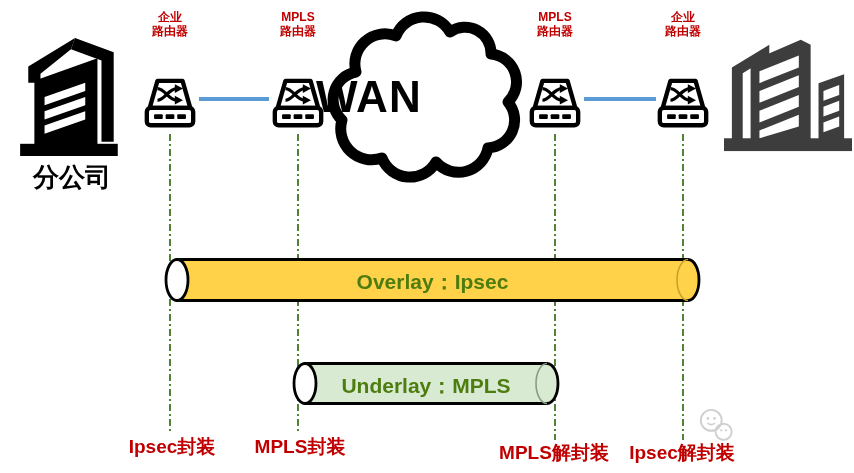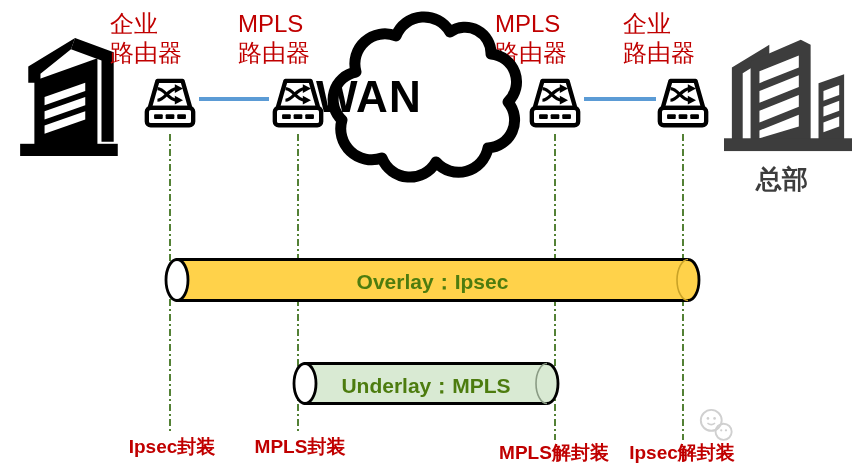--- a/index.html
+++ b/index.html
@@ -3,22 +3,22 @@
 <meta charset="utf-8">
 <style>
   html,body{margin:0;padding:0;background:#fff;}
   .canvas{
     position:relative; width:854px; height:473px; background:#ffffff;
     font-family:"Liberation Sans", sans-serif; overflow:hidden;
   }
   .abs{position:absolute;}
   
   .router-label{
-    width:120px; text-align:left; color:#C00000; font-weight:normal;
-    font-size:24px; line-height:1.2; top:10px; z-index:4;
+    width:120px; text-align:center; color:#C00000; font-weight:bold;
+    font-size:12px; line-height:1.2; top:10px; z-index:4;
   }
   
   .site-label{ font-weight:bold; text-align:center; z-index:4; }
   .site-label.branch{ color:#000000; font-size:26px; }
   .site-label.hq{ color:#3d3d3d; font-size:26px; }
   
   .wan-text{
     position:absolute; left:0; top:70px; width:100%; text-align:left;
     font-size:44px; font-weight:bold; color:#000; letter-spacing:1px;
   }
@@ -67,37 +67,37 @@
     <svg width="108" height="120" viewBox="0 0 106 118">
       <polygon points="56,2 94,16 94,104 82,104 82,24 52,13" fill="#000"></polygon>
       <polygon points="10,46 10,30 56,2 52,13 22,37 22,46" fill="#000"></polygon>
       <polygon points="16,44 78,22 78,112 16,112" fill="#000"></polygon>
       <polygon points="26,60 66,46 66,54 26,68" fill="#fff"></polygon>
       <polygon points="26,74 66,60 66,68 26,82" fill="#fff"></polygon>
       <polygon points="26,88 66,74 66,82 26,96" fill="#fff"></polygon>
       <rect x="2" y="106" width="96" height="12" fill="#000"></rect>
     </svg>
   </div>
+  <div class="abs site-label branch" style="left:16px; top:160px; width:112px;">分公司</div>
 
   <div class="abs" style="left:724px; top:28px; z-index:3;">
     <svg width="128" height="128" viewBox="0 0 130 130">
       <path d="M8,118 L8,40 L46,17 L46,29 L19,46 L19,118 Z" fill="#3d3d3d"></path>
       <polygon points="27,34 78,12 88,17 88,118 27,118" fill="#3d3d3d"></polygon>
       <polygon points="36,44 76,28 76,40 36,56" fill="#fff"></polygon>
       <polygon points="36,64 76,48 76,60 36,76" fill="#fff"></polygon>
       <polygon points="36,84 76,68 76,80 36,96" fill="#fff"></polygon>
       <polygon points="36,104 76,88 76,100 36,112" fill="#fff"></polygon>
       <polygon points="96,56 122,47 122,118 96,118" fill="#3d3d3d"></polygon>
       <polygon points="101,64 117,58 117,68 101,74" fill="#fff"></polygon>
       <polygon points="101,80 117,74 117,84 101,90" fill="#fff"></polygon>
       <polygon points="101,96 117,90 117,100 101,106" fill="#fff"></polygon>
       <rect x="0" y="112" width="130" height="13" fill="#3d3d3d"></rect>
     </svg>
   </div>
-  <div class="abs site-label hq" style="left:722px; top:162px; width:120px;">总部</div>
 
   <div class="abs router-label" style="left:110px;">
     <div>企业</div>
     <div>路由器</div>
   </div>
   <div class="abs router-label" style="left:238px;">
     <div>MPLS</div>
     <div>路由器</div>
   </div>
   <div class="abs router-label" style="left:495px;">

